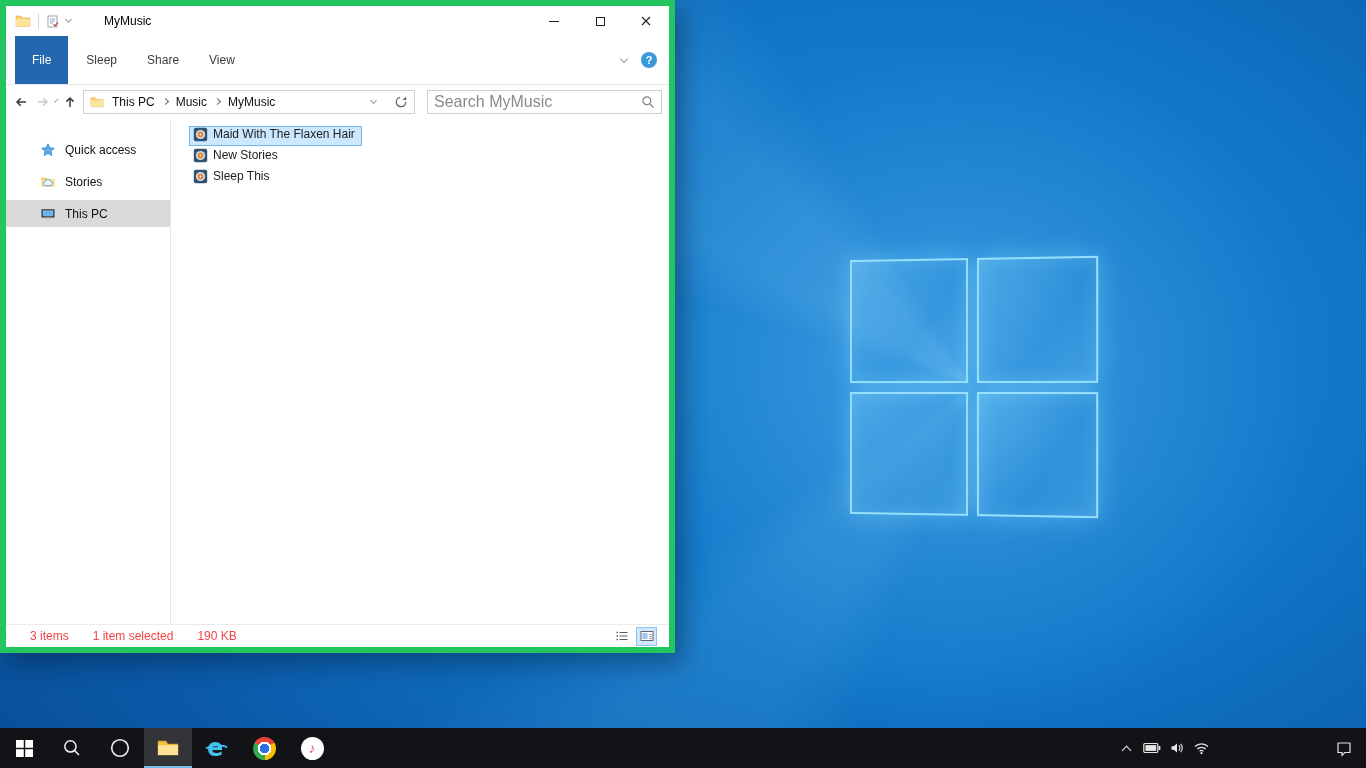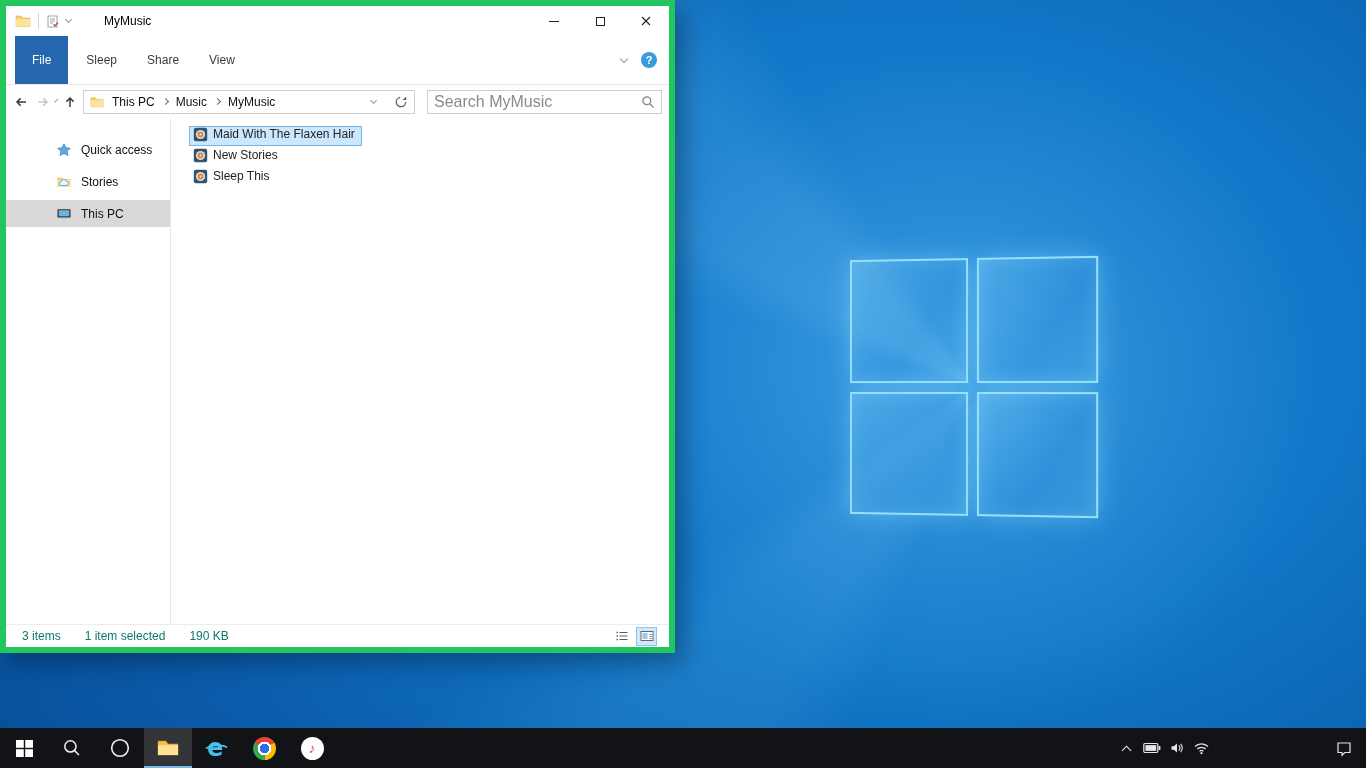--- a/index.html
+++ b/index.html
@@ -46,29 +46,29 @@
   .navbtn{width:22px;height:22px;display:flex;align-items:center;justify-content:center}
   .addr-box{height:24px;border:1px solid #cfcfcf;display:flex;align-items:center;flex:0 0 332px;padding:0 2px 0 6px;gap:6px;background:#fff}
   .crumb{padding:0 2px;color:#111;white-space:nowrap}
   .addr-spacer{flex:1}
   .search-box{height:24px;border:1px solid #cfcfcf;flex:1;margin-left:8px;display:flex;align-items:center;padding:0 6px;background:#fff}
   .search-box input{border:none;outline:none;flex:1;font-size:16px;font-family:inherit;color:#222;background:transparent}
   .search-box input::placeholder{color:#8a8a8a}
 
   .main{flex:1;display:flex;min-height:0;background:#fff}
   .navpane{flex:0 0 165px;border-right:1px solid #e8e8e8;padding-top:18px}
-  .nav-item{height:27px;display:flex;align-items:center;gap:9px;padding-left:50px;margin-bottom:5px;color:#111}
+  .nav-item{height:27px;display:flex;align-items:center;gap:9px;padding-left:34px;margin-bottom:5px;color:#111}
   .nav-item.selected{background:#d9d9d9}
   .filelist{flex:1;padding:8px 0 0 18px}
   .file-row{display:flex;width:max-content;gap:5px;height:20px;padding:0 6px 0 3px;
     border:1px solid transparent;margin-bottom:1px}
   .file-row.selected{background:#cce8ff;border-color:#77b7e8}
   .file-row .lbl{white-space:nowrap}
 
-  .statusbar{flex:0 0 23px;border-top:1px solid #ececec;display:flex;align-items:center;padding:0 12px 0 16px;gap:24px;color:#0f766e}
+  .statusbar{flex:0 0 23px;border-top:1px solid #ececec;display:flex;align-items:center;padding:0 12px 0 24px;gap:24px;color:#ef4444}
   .view-btns{margin-left:auto;display:flex;gap:4px}
   .view-btn{width:21px;height:19px;display:flex;align-items:center;justify-content:center;border:1px solid transparent}
   .view-btn.active{background:#cde8ff;border-color:#8fc3ec}
 
   
   .chev{display:inline-block;width:6px;height:6px;border-right:1.4px solid #555;border-bottom:1.4px solid #555;
     transform:rotate(45deg);margin-top:-3px}
   .chev.small{width:5px;height:5px}
   .chev.light{border-color:#9a9a9a}
   .chev-r{display:inline-block;width:5px;height:5px;border-right:1.3px solid #666;border-bottom:1.3px solid #666;transform:rotate(-45deg)}

